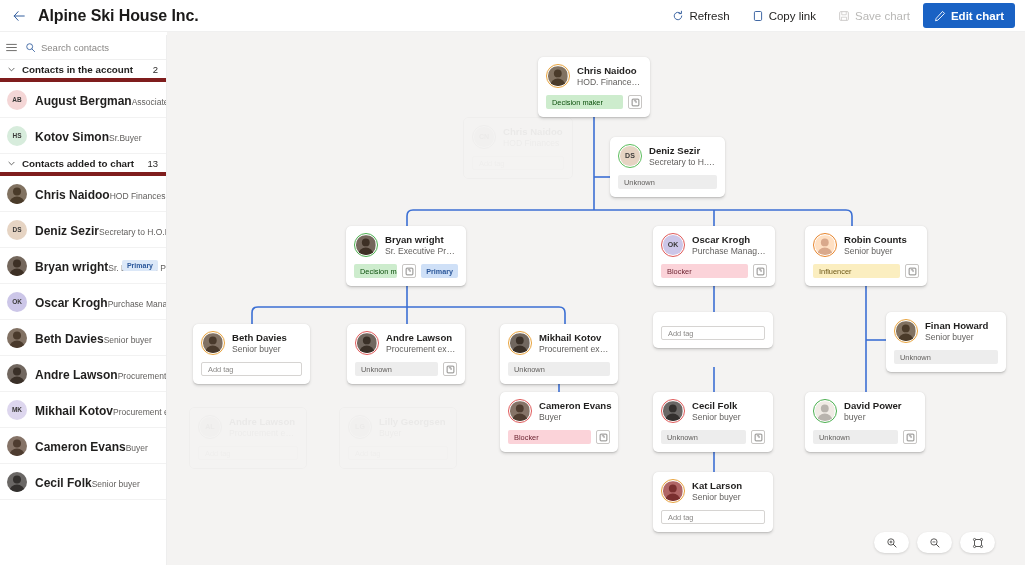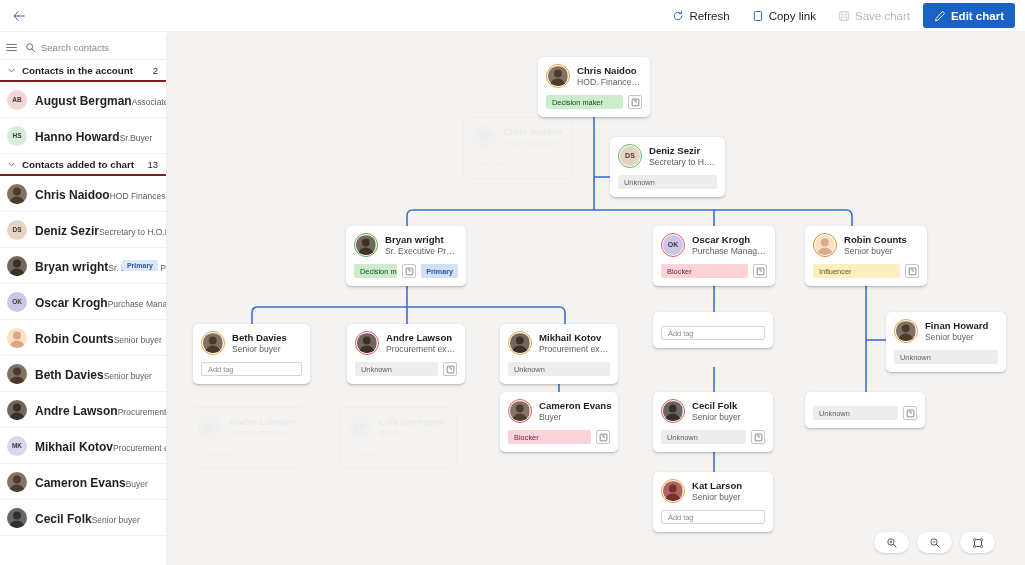--- a/index.html
+++ b/index.html
@@ -58,21 +58,21 @@
   .search-row .hamburger { color: #605e5c; margin-right: 7px; display: flex; cursor: pointer; }
   .search-row .mag { color: #2b579a; margin-right: 5px; display: flex; }
   .search-input {
     border: none; outline: none; font-size: 9.5px; color: #605e5c;
     background: transparent; flex: 1; font-family: "Liberation Sans", sans-serif;
   }
   .search-input::placeholder { color: #8a8886; }
 
   .group-header {
     height: 22px; display: flex; align-items: center;
-    padding: 0 8px 0 7px; border-bottom: 2px solid #7f1d1d;
+    padding: 0 8px 0 7px; border-bottom: 4px solid #7f1d1d;
     background: #fff; cursor: pointer;
   }
   .group-header .chev { color: #323130; margin-right: 6px; display: flex; }
   .group-header .gtitle { font-size: 9.8px; font-weight: 700; color: #201f1e; }
   .group-header .gcount { margin-left: auto; font-size: 9.5px; color: #201f1e; }
 
   .contact-row {
     height: 36px; display: flex; align-items: center;
     padding: 0 8px 0 7px; border-bottom: 1px solid #f2f2f2;
     cursor: pointer; position: relative;
@@ -160,20 +160,21 @@
 <body>
 
 <div id="app">
 
   <div class="topbar">
     <div class="back-btn">
       <svg width="14" height="14" viewBox="0 0 16 16">
         <path d="M7 3 L2.5 8 L7 13 M2.5 8 H14" fill="none" stroke="#2b579a" stroke-width="1.1" stroke-linecap="round" stroke-linejoin="round"></path>
       </svg>
     </div>
+    <div class="app-title">Alpine Ski House Inc.</div>
     <div class="topbar-actions">
 
       <button class="tb-btn">
         <span class="ic">
           <svg width="12" height="12" viewBox="0 0 16 16">
             <path d="M13 8a5 5 0 1 1-1.6-3.7" fill="none" stroke="currentColor" stroke-width="1.2" stroke-linecap="round"></path>
             <path d="M12.6 1.6 V4.8 H9.4" fill="none" stroke="currentColor" stroke-width="1.2" stroke-linecap="round" stroke-linejoin="round"></path>
           </svg>
         </span>
         <span>Refresh</span>
@@ -240,21 +241,21 @@
         <div class="contact-row">
           <span class="av" style="background:#f4d6d6">
             <span>AB</span>
           </span>
           <span class="contact-text"><span class="c-name">August Bergman</span><span class="c-role">Associate Head Purchases</span></span>
         </div>
         <div class="contact-row">
           <span class="av" style="background:#d7ecdc">
             <span>HS</span>
           </span>
-          <span class="contact-text"><span class="c-name">Hanno Howard</span><span class="c-role">Sr.Buyer</span></span>
+          <span class="contact-text"><span class="c-name">Kotov Simon</span><span class="c-role">Sr.Buyer</span></span>
         </div>
         <div class="group-header">
           <span class="chev">
             <svg width="9" height="9" viewBox="0 0 16 16">
               <path d="M3.4 5.8 8 10.4 12.6 5.8" fill="none" stroke="currentColor" stroke-width="1.3" stroke-linecap="round" stroke-linejoin="round"></path>
             </svg>
           </span>
           <span class="gtitle">Contacts added to chart</span>
           <span class="gcount">13</span>
         </div>
@@ -287,30 +288,20 @@
         </div>
         <div class="contact-row">
           <span class="av" style="background:#ccc6e8">
             <span>OK</span>
           </span>
           <span class="contact-text"><span class="c-name">Oscar Krogh</span><span class="c-role">Purchase Manager FMCG</span></span>
         </div>
         <div class="contact-row">
           <span class="av" style="background:transparent">
             <svg viewBox="0 0 20 20" width="20" height="20">
-              <rect width="20" height="20" fill="#ffe0c3"></rect>
-              <circle cx="10" cy="7.4" r="4" fill="#d9a98c"></circle>
-              <ellipse cx="10" cy="19" rx="7.4" ry="6.4" fill="#d9a98c"></ellipse>
-            </svg>
-          </span>
-          <span class="contact-text"><span class="c-name">Robin Counts</span><span class="c-role">Senior buyer</span></span>
-        </div>
-        <div class="contact-row">
-          <span class="av" style="background:transparent">
-            <svg viewBox="0 0 20 20" width="20" height="20">
               <rect width="20" height="20" fill="#817163"></rect>
               <circle cx="10" cy="7.4" r="4" fill="#4a3a2c"></circle>
               <ellipse cx="10" cy="19" rx="7.4" ry="6.4" fill="#4a3a2c"></ellipse>
             </svg>
           </span>
           <span class="contact-text"><span class="c-name">Beth Davies</span><span class="c-role">Senior buyer</span></span>
         </div>
         <div class="contact-row">
           <span class="av" style="background:transparent">
             <svg viewBox="0 0 20 20" width="20" height="20">
@@ -719,20 +710,36 @@
             </span>
             <span class="sq-btn">
               <svg width="9" height="9" viewBox="0 0 16 16">
                 <rect x="2" y="2" width="12" height="12" rx="1.4" fill="none" stroke="#605e5c" stroke-width="1.3"></rect>
                 <path d="M5 5h4v4" fill="none" stroke="#605e5c" stroke-width="1.2"></path>
               </svg>
             </span>
           </div>
         </div>
         <div class="node" style="left: 638px; top: 360px; width: 120px;">
+          <div class="node-head">
+            <span class="nav-wrap">
+              <span class="nav-ring" style="border-color:#4caf50"></span>
+              <span class="nav-img" style="background:transparent">
+                <svg viewBox="0 0 20 20" width="20" height="20">
+                  <rect width="20" height="20" fill="#f0ebe5"></rect>
+                  <circle cx="10" cy="7.4" r="4" fill="#b9b4ae"></circle>
+                  <ellipse cx="10" cy="19" rx="7.4" ry="6.4" fill="#b9b4ae"></ellipse>
+                </svg>
+              </span>
+            </span>
+            <span style="min-width:0;flex:1">
+              <span class="node-name" style="display:block">David Power</span>
+              <span class="node-role" style="display:block">buyer</span>
+            </span>
+          </div>
           <div class="node-foot">
             <span class="tag unknown">
               <span>Unknown</span>
             </span>
             <span class="sq-btn">
               <svg width="9" height="9" viewBox="0 0 16 16">
                 <rect x="2" y="2" width="12" height="12" rx="1.4" fill="none" stroke="#605e5c" stroke-width="1.3"></rect>
                 <path d="M5 5h4v4" fill="none" stroke="#605e5c" stroke-width="1.2"></path>
               </svg>
             </span>

